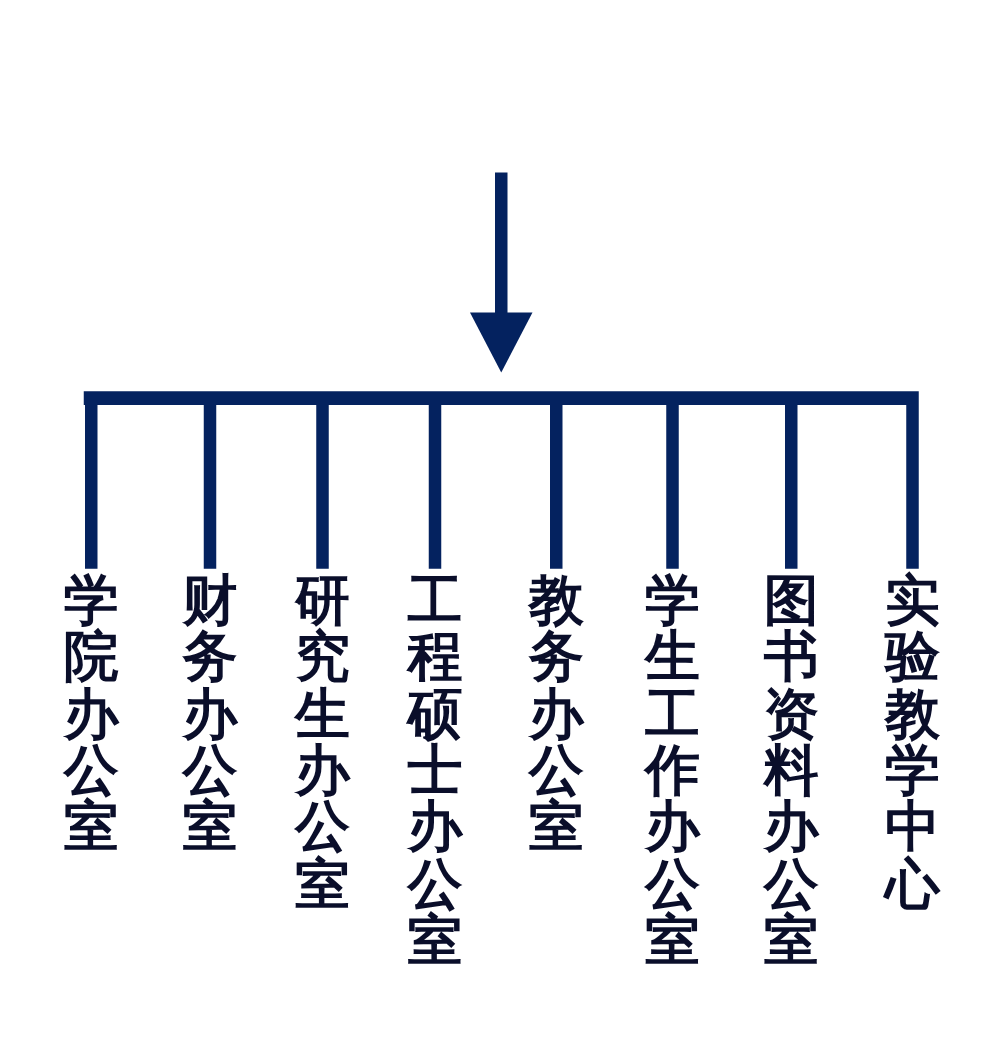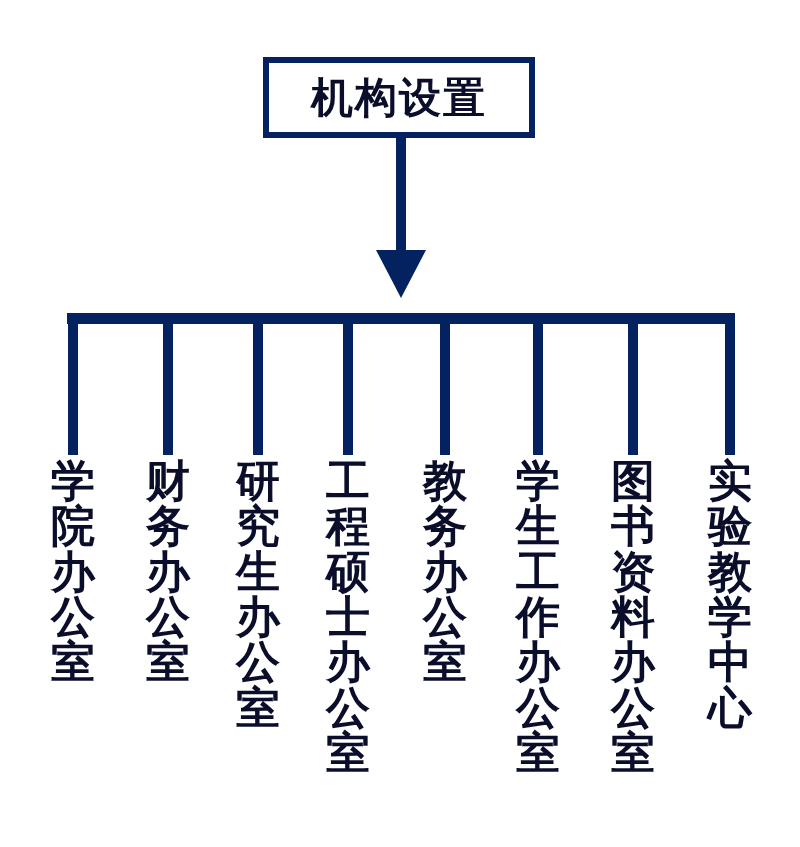--- a/index.html
+++ b/index.html
@@ -97,23 +97,20 @@
     line-height: 1.03;
     display: block;
     text-align: center;
   }
 </style>
 </head>
 <body>
 
 <div id="chart-root">
 
-  <div class="root-box">
-    <span class="root-box-label">机构设置</span>
-  </div>
 
   <div class="arrow-stem"></div>
   <div class="arrow-head"></div>
 
   <div class="bus-bar"></div>
 
   <div id="branches">
       <div class="branch-stem" style="left: 68px;"></div>
       <div class="node-label" title="学院办公室" style="left: 43px;">
         <span class="ch">学</span>

